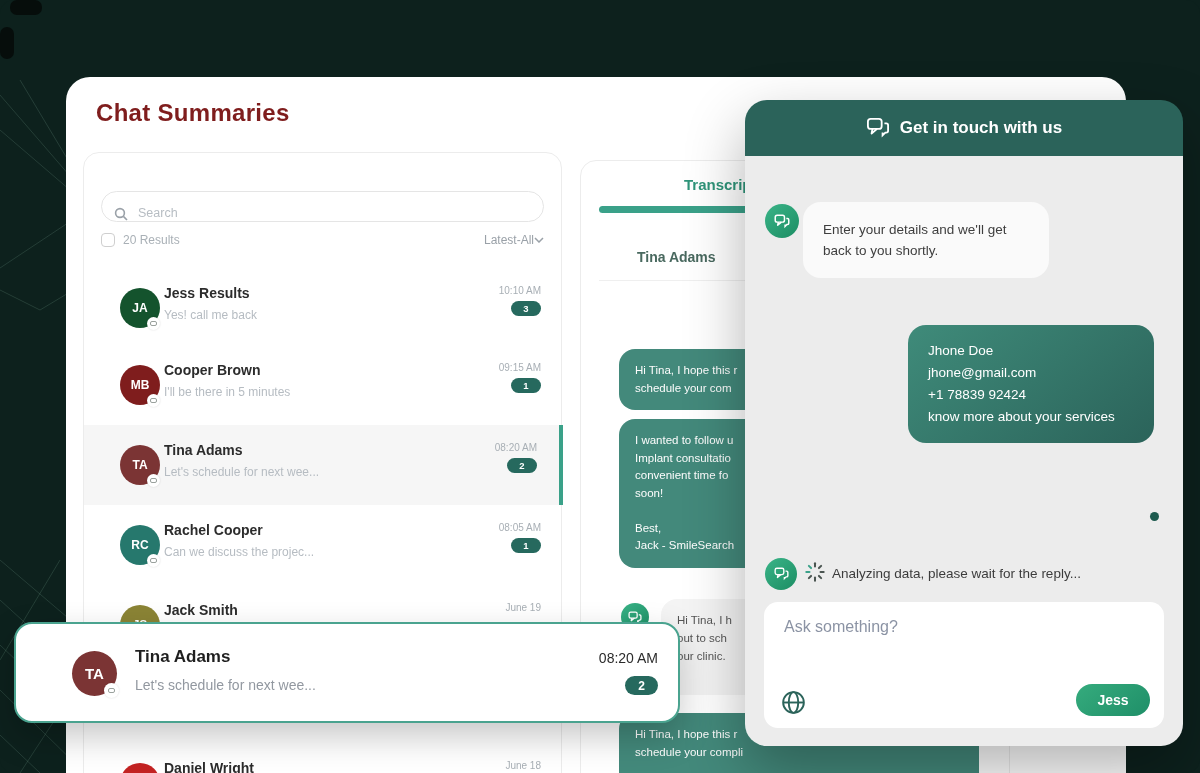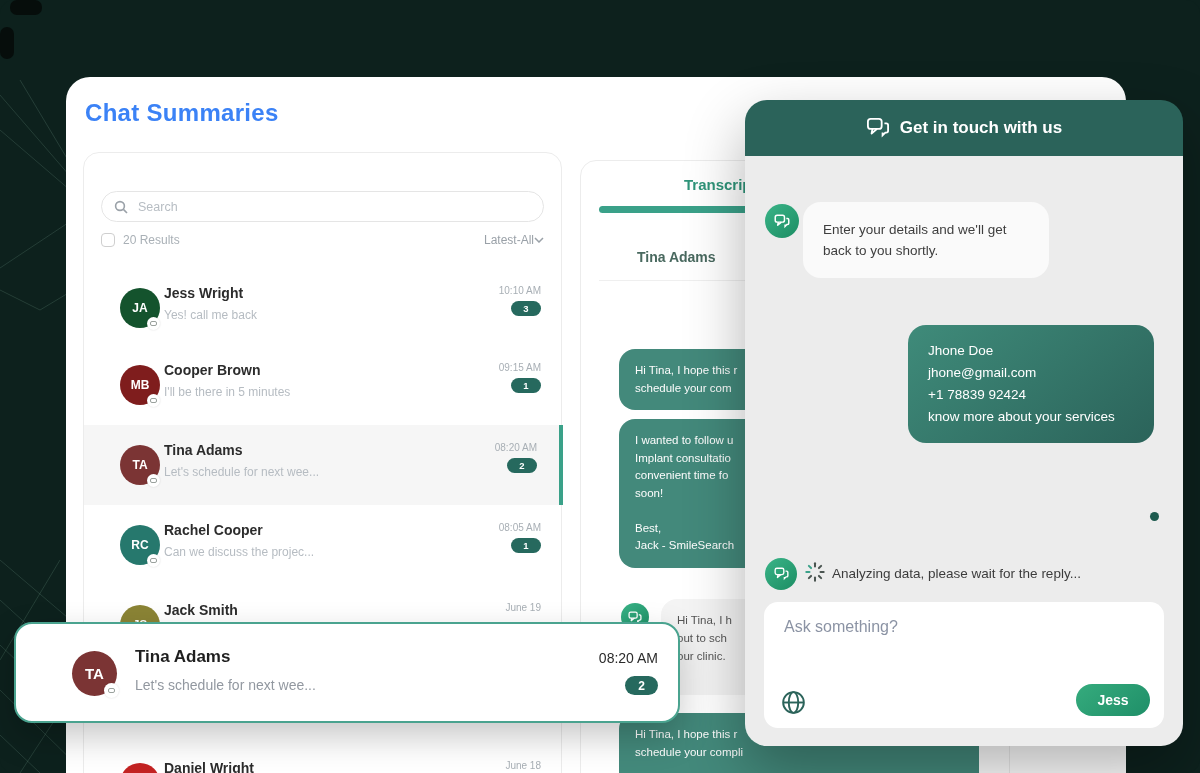--- a/index.html
+++ b/index.html
@@ -8,25 +8,25 @@
   svg{display:block;}
 
   
   .wireframe{position:absolute;left:0;top:0;width:1200px;height:773px;pointer-events:none;}
   .corner-pill{position:absolute;background:#060d0b;border-radius:7px;}
   .corner-pill.a{left:10px;top:0;width:32px;height:15px;}
   .corner-pill.b{left:0;top:27px;width:14px;height:32px;}
 
   
   .main-card{position:absolute;left:66px;top:77px;width:1060px;height:720px;background:#ffffff;border-radius:24px 24px 0 0;}
-  .page-title{position:absolute;left:19px;top:22px;font-size:24px;font-weight:700;color:#3b82f6;letter-spacing:.3px;}
+  .page-title{position:absolute;left:30px;top:22px;font-size:24px;font-weight:700;color:#7f1d1d;letter-spacing:.3px;}
 
   
   .left-panel{position:absolute;left:17px;top:75px;width:479px;height:660px;background:#fff;border:1px solid #ececec;border-radius:16px;}
-  .search-box{position:absolute;left:17px;top:38px;width:443px;height:31px;border:1px solid #e5e5e5;border-radius:16px;display:flex;align-items:center;padding:0 12px;gap:8px;background:#fff;}
+  .search-box{position:absolute;left:17px;top:38px;width:443px;height:31px;border:1px solid #e5e5e5;border-radius:16px;display:flex;align-items:flex-end;padding:0 12px;gap:8px;background:#fff;}
   .search-box input{border:none;outline:none;flex:1;font-size:12.5px;color:#444;background:transparent;}
   .search-box input::placeholder{color:#b7bdc3;}
   .results-row{position:absolute;left:17px;top:80px;width:443px;display:flex;align-items:center;}
   .checkbox{width:14px;height:14px;border:1.5px solid #cfcfcf;border-radius:4px;background:#fff;}
   .results-label{margin-left:8px;font-size:12px;color:#a9b0b6;}
   .filter{margin-left:auto;display:flex;align-items:center;gap:0;font-size:12px;color:#9aa1a8;cursor:pointer;}
 
   .contact-row{position:absolute;left:0;width:479px;height:80px;}
   .contact-row .avatar{position:absolute;left:36px;top:20px;width:40px;height:40px;border-radius:50%;color:#fff;font-size:12px;font-weight:700;display:flex;align-items:center;justify-content:center;}
   .mini-badge{position:absolute;right:-2px;bottom:-1px;width:13px;height:13px;background:#fff;border-radius:50%;display:flex;align-items:center;justify-content:center;box-shadow:0 0 2px rgba(0,0,0,.15);}
@@ -123,21 +123,21 @@
               <path d="M1 1 L5 5 L9 1"></path>
             </svg>
         </span>
       </div>
 
       <div class="contact-row row-0">
         <div class="avatar" style="background-color: #14532d;">JA</div>
         <span class="mini-badge" style="position:absolute;left:63px;top:49px;">
             <i></i>
           </span>
-        <div class="c-name">Jess Wright</div>
+        <div class="c-name">Jess Results</div>
         <div class="c-msg">Yes! call me back</div>
         <div class="c-time">10:10 AM</div>
         <div class="badge">3</div>
       </div>
 
       <div class="contact-row row-1">
         <div class="avatar" style="background-color: #7f1d1d;">MB</div>
         <span class="mini-badge" style="position:absolute;left:63px;top:49px;">
             <i></i>
           </span>

